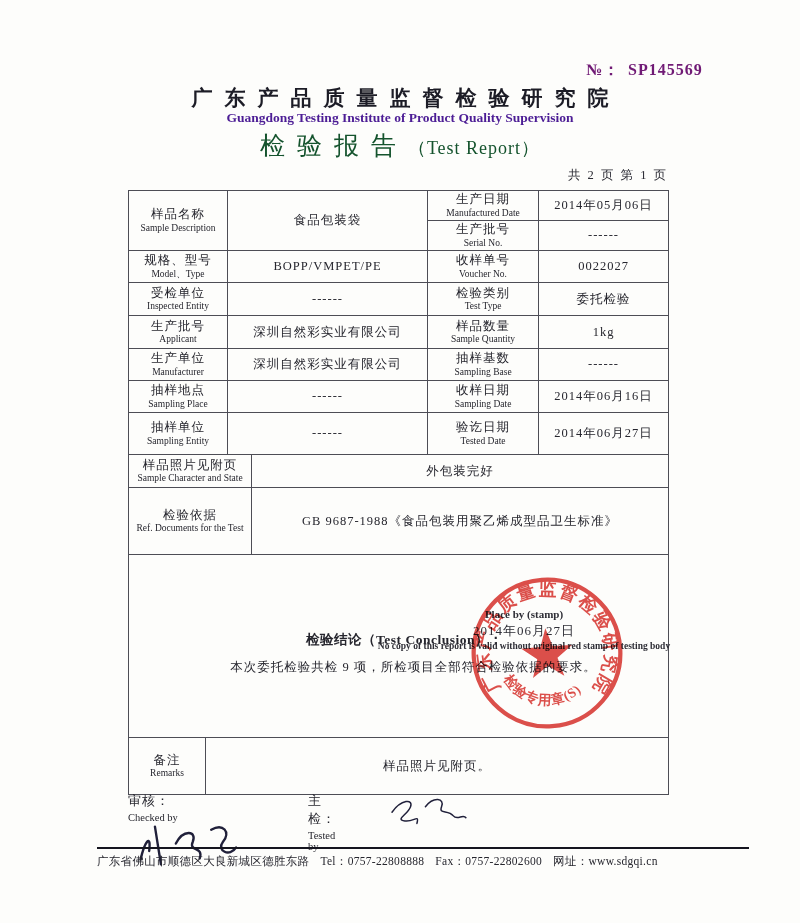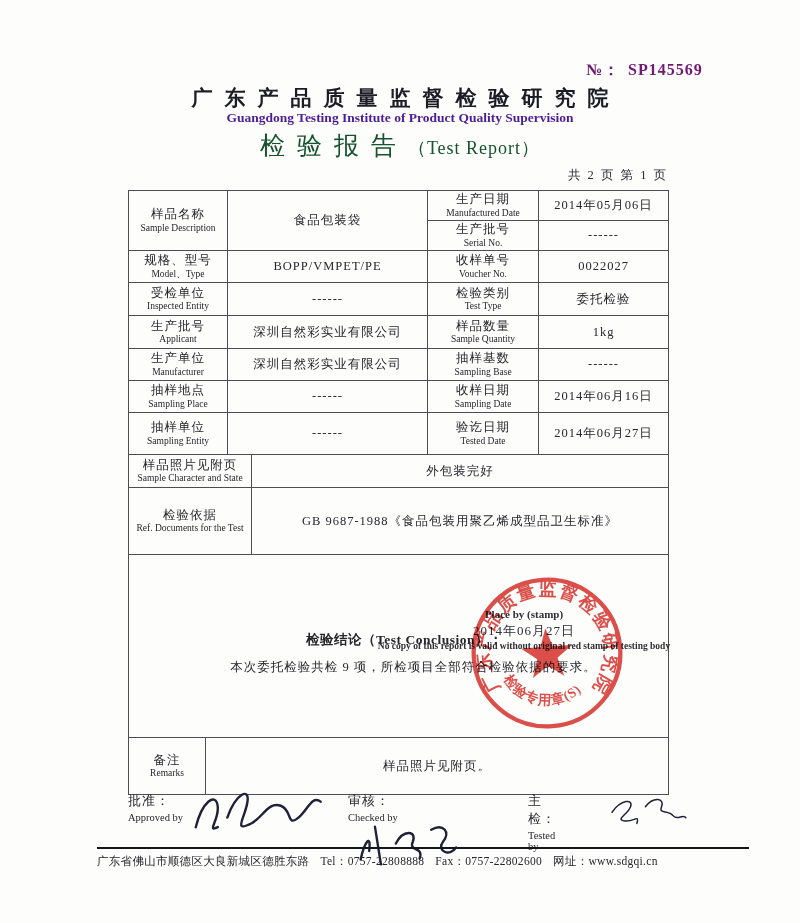--- a/index.html
+++ b/index.html
@@ -286,29 +286,20 @@
     <text font-size="21" font-weight="bold" letter-spacing="2.5" fill="#d8322d" font-family="Liberation Serif, serif">
       <textPath href="#ringPath" startOffset="2">广东产品质量监督检验研究院</textPath>
     </text>
     <polygon fill="#d8322d" points="95,66 102.2,87.3 124.8,87.8 106.9,101.5 113.4,123.1 95,110 76.6,123.1 83.1,101.5 65.2,87.8 87.8,87.3"></polygon>
     <text font-size="16" font-weight="bold" letter-spacing="1" fill="#d8322d" font-family="Liberation Serif, serif">
       <textPath href="#bottomPath" startOffset="6">检验专用章(S)</textPath>
     </text>
   </svg>
 
   <div class="signatures">
-    <div class="sig-group g1">
-      <div class="sig-labels">
-        <div class="sig-cn">批准：</div>
-        <div class="sig-en">Approved by</div>
-      </div>
-      <svg class="sig-svg" width="140" height="54" viewBox="0 0 140 54">
-        <path d="M8,40 C16,14 30,6 31,20 C32,34 18,46 30,41 M40,32 C50,8 64,3 61,17 C58,33 44,48 64,39 C76,33 82,18 94,23 C106,28 98,46 112,35 C121,28 126,14 134,21"></path>
-      </svg>
-    </div>
     <div class="sig-group g2">
       <div class="sig-labels">
         <div class="sig-cn">审核：</div>
         <div class="sig-en">Checked by</div>
       </div>
       <svg class="sig-svg" width="110" height="54" viewBox="0 0 110 54">
         <path d="M8,38 C13,20 20,12 17,30 M24,6 L28,44 M44,24 C52,10 66,12 61,23 C56,33 72,28 67,40 M80,12 C92,6 100,15 91,25 C84,33 97,41 104,31"></path>
       </svg>
     </div>
     <div class="sig-group g3">

